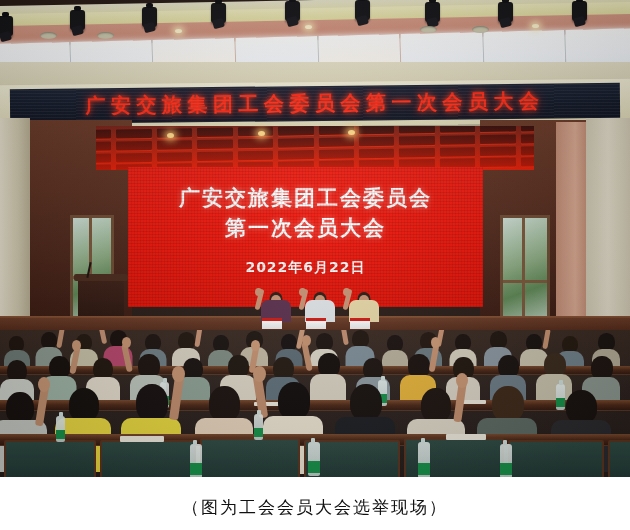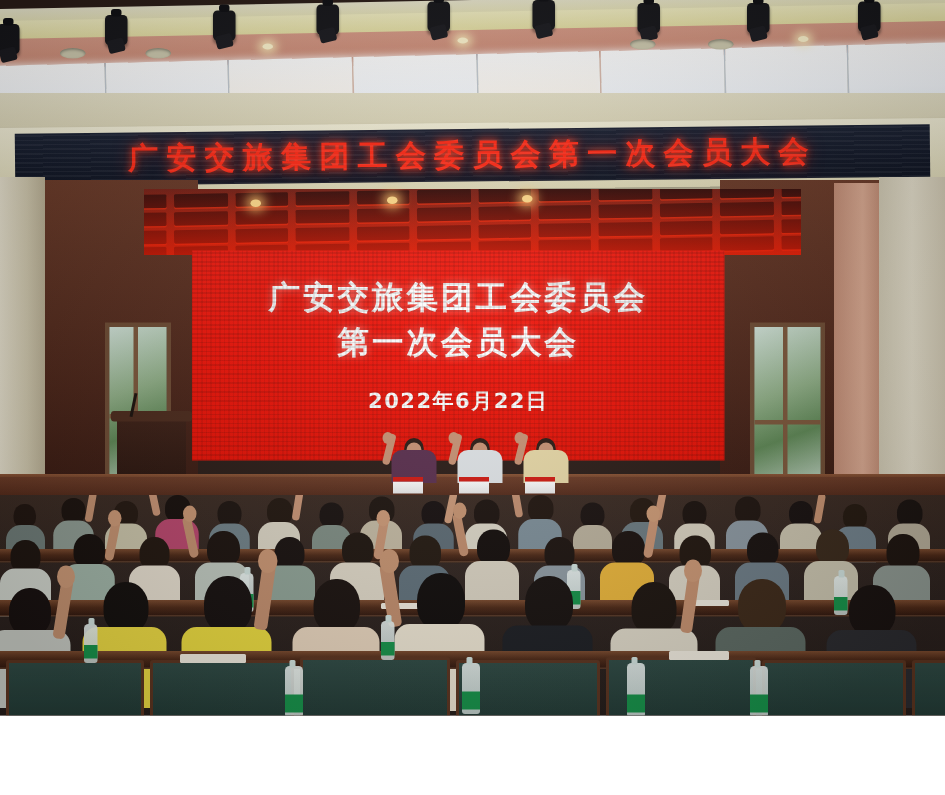--- a/index.html
+++ b/index.html
@@ -586,14 +586,17 @@
       <div class="bottle" style="left:500px;top:114px;width:12px;height:34px;">
           <i style="width:12px;height:12px;"></i>
         </div>
       <div class="paper" style="left:120px;top:106px;width:44px;height:6px;"></div>
       <div class="paper" style="left:446px;top:104px;width:40px;height:6px;"></div>
     </div>
 
     <div id="photo-grade"></div>
   </div>
 
+  <div id="caption">
+    <span id="caption-text">（图为工会会员大会选举现场）</span>
+  </div>
 
 </div>
 
 </body></html>

